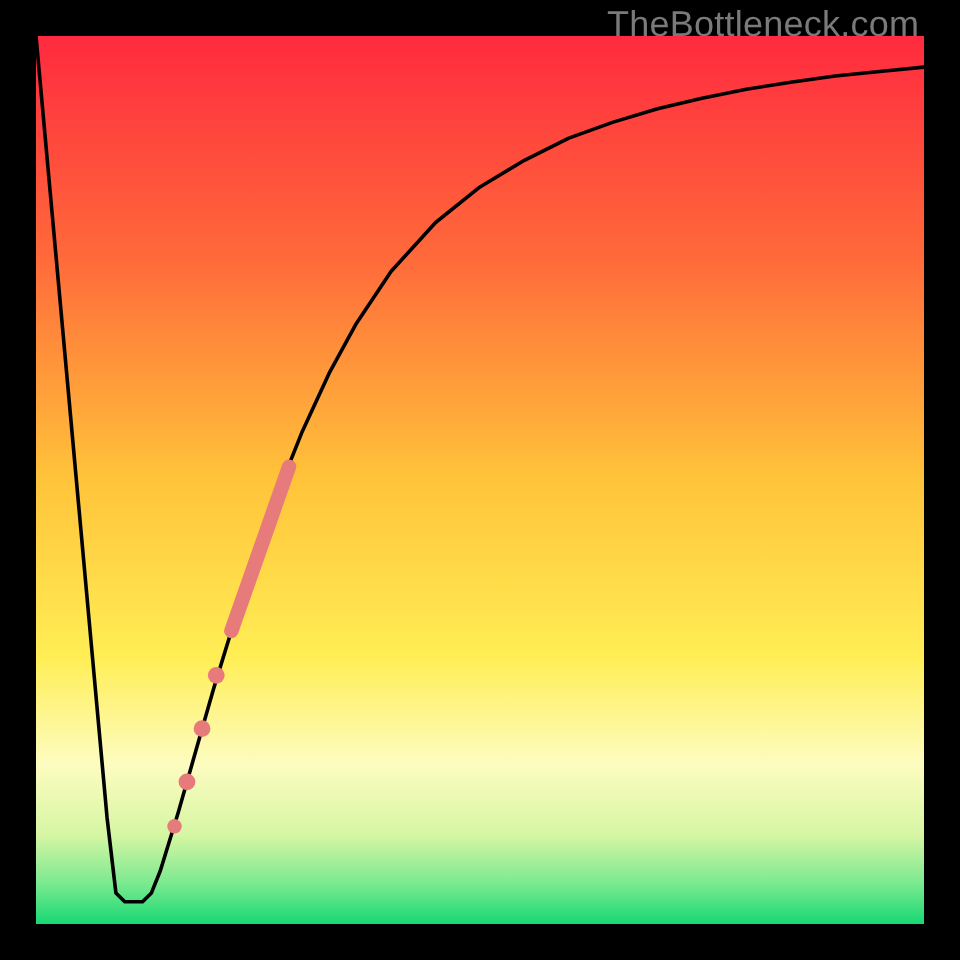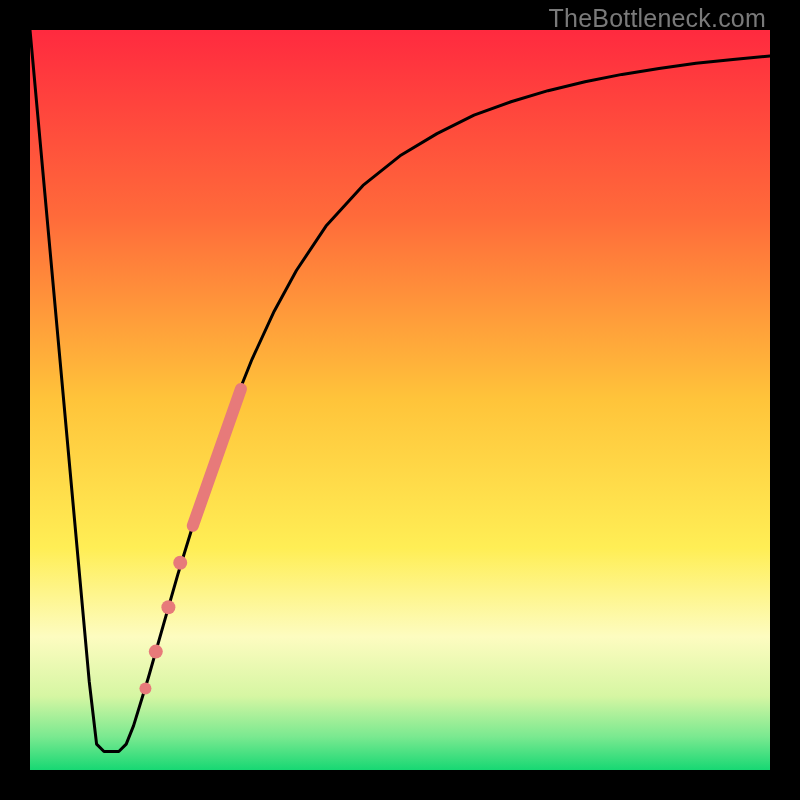--- a/index.html
+++ b/index.html
@@ -23,23 +23,24 @@
     left: 30px;
     width: 740px;
     height: 740px;
     overflow: hidden;
   }
   .watermark {
     position: absolute;
     top: 4px;
     right: 34px;
     color: #7a7a7a;
-    font-size: 25px;
+    font-size: 30px;
     letter-spacing: 0.2px;
     font-weight: 500;
+    text-decoration: underline;
   }
   svg { display: block; }
 </style>
 </head>
 <body>
 
 <div class="frame">
 
   <div class="watermark">TheBottleneck.com</div>
 

